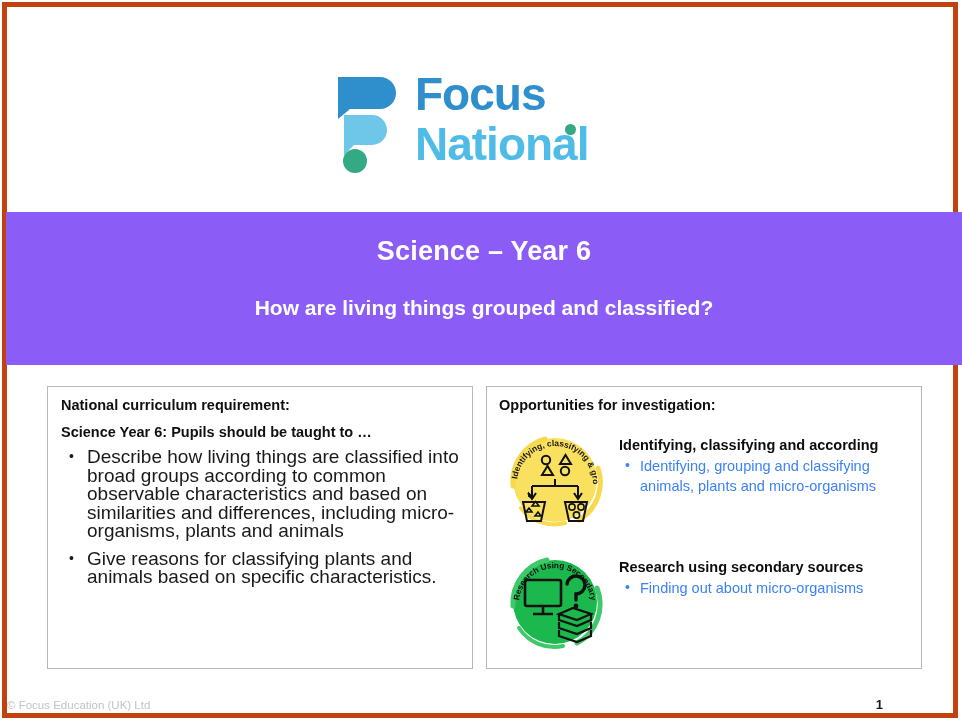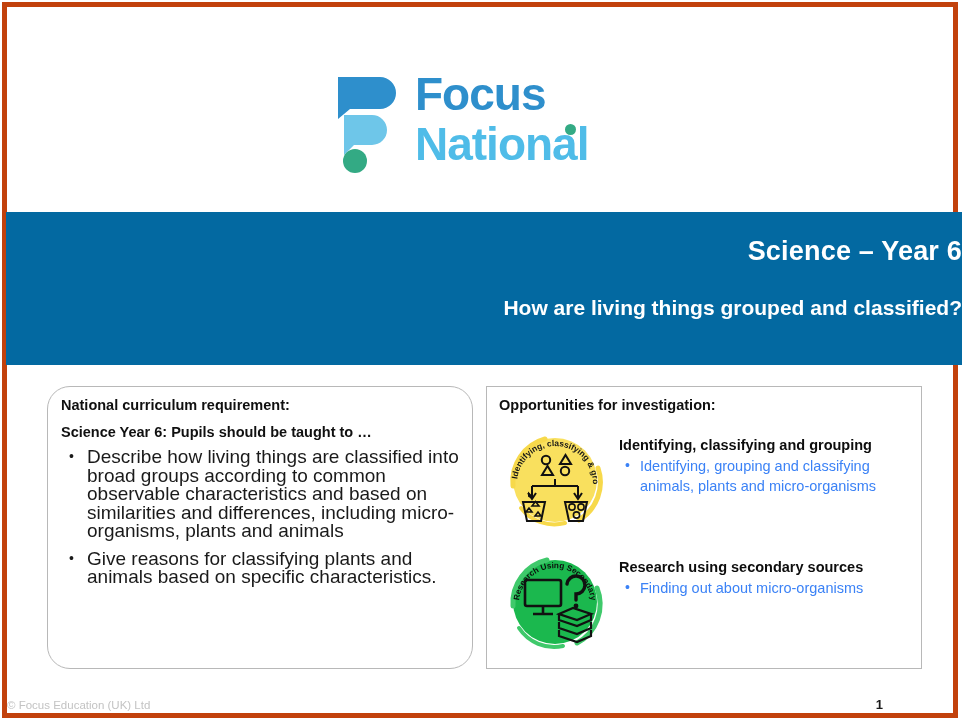--- a/index.html
+++ b/index.html
@@ -73,23 +73,23 @@
     top: 5px;
   }
 
   
   .banner {
     position: absolute;
     left: -1px;
     top: 205px;
     width: 956px;
     height: 153px;
-    background: #0369a1;
+    background: #8b5cf6;
     color: #ffffff;
-    text-align: right;
+    text-align: center;
   }
   .banner-title {
     position: absolute;
     left: 0;
     top: 24px;
     width: 100%;
     font-size: 27px;
     font-weight: bold;
     letter-spacing: 0.2px;
   }
@@ -108,21 +108,20 @@
     background: #ffffff;
     border: 1px solid #b8b8b8;
     box-sizing: border-box;
   }
   .box-left {
     left: 40px;
     top: 379px;
     width: 426px;
     height: 283px;
     padding: 10px 12px 0 13px;
-    border-radius: 23px;
   }
   .box-right {
     left: 479px;
     top: 379px;
     width: 436px;
     height: 283px;
     padding: 10px 10px 0 12px;
   }
 
   .box-heading {
@@ -305,21 +304,21 @@
           </g>
           <g stroke="#111" stroke-width="2" fill="none">
             <path d="M 66 78 L 88 78 L 84 97 L 70 97 Z"></path>
             <circle cx="73" cy="83" r="3.1" stroke-width="1.6"></circle>
             <circle cx="82" cy="83" r="3.1" stroke-width="1.6"></circle>
             <circle cx="77.5" cy="91" r="3.1" stroke-width="1.6"></circle>
           </g>
         </svg>
       </div>
       <div class="inv-text">
-        <div class="inv-title">Identifying, classifying and grouping</div>
+        <div class="inv-title">Identifying, classifying and according</div>
         <ul class="inv-bullets">
           <li>Identifying, grouping and classifying animals, plants and micro-organisms</li>
         </ul>
       </div>
     </div>
 
     <div class="inv-row">
       <div class="badge">
         <svg width="112" height="112" viewBox="0 0 112 112" xmlns="http://www.w3.org/2000/svg">
           <defs>

